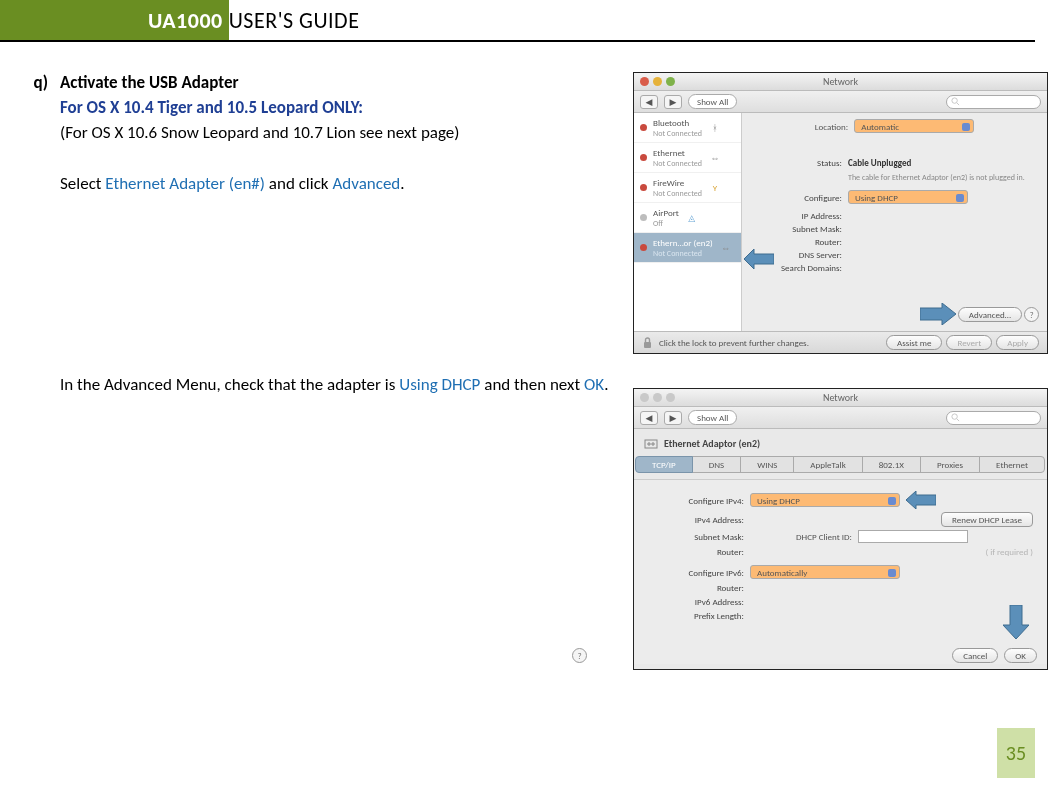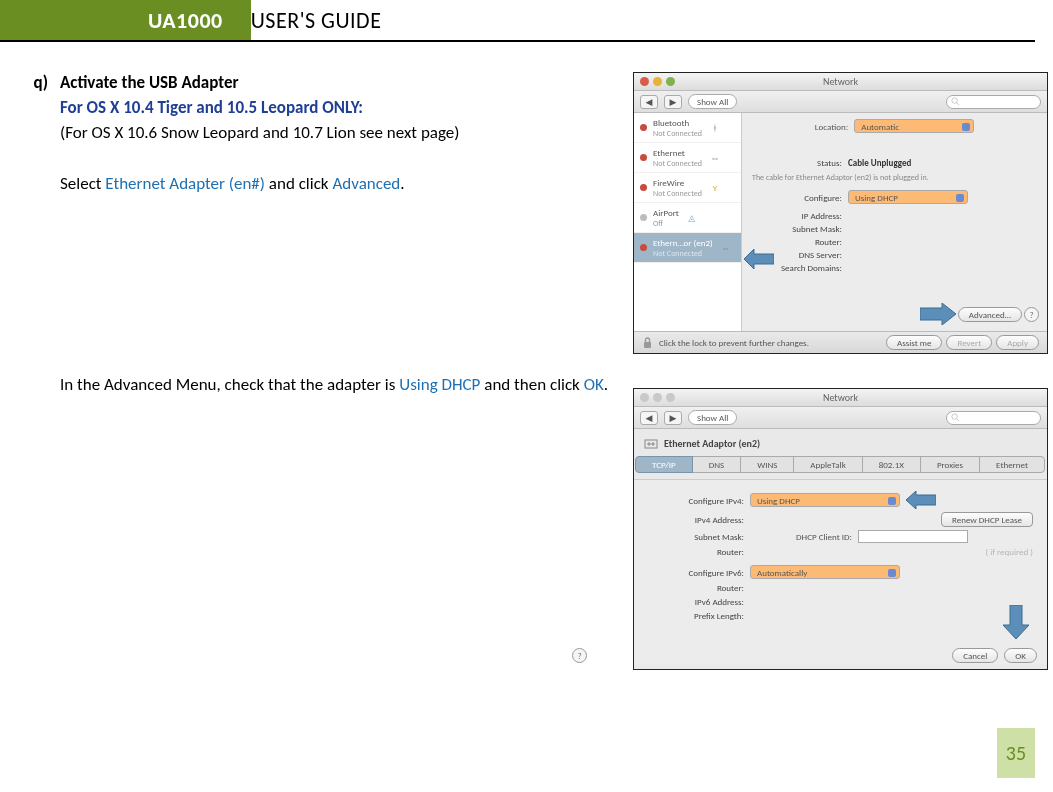--- a/index.html
+++ b/index.html
@@ -19,21 +19,21 @@
     }
     .header-spacer-left {
       width: 18px;
       background: #6a8e22;
     }
     .header-brand {
       background: #6a8e22;
       color: #fff;
       font-weight: bold;
       font-size: 22px;
-      padding: 0 28px 0 130px;
+      padding: 0 6px 0 130px;
       display: flex;
       align-items: center;
       letter-spacing: 0.5px;
     }
     .header-title {
       color: #000;
       font-weight: normal;
       font-size: 22px;
       padding-left: 0;
       display: flex;
@@ -154,21 +154,21 @@
       height:14px; padding:0 16px 0 6px; position:relative; font-size:9px;
       display:flex; align-items:center; min-width:120px;
     }
     .select-box::after {
       content:''; position:absolute; right:3px; top:3px;
       width:8px; height:8px; background:#6a8bd0; border-radius:2px;
     }
     .kv { display:flex; gap:6px; align-items:center; margin:2px 0; }
     .kv-label { width: 90px; text-align:right; color:#444; }
     .status-val { font-weight:bold; color:#333; }
-    .status-sub { font-size:8px; color:#888; margin-bottom:4px; }
+    .status-sub { font-size:8px; color:#888; margin-left:96px; margin-bottom:4px; }
     .arrow-svg { fill:#5b8fb9; stroke:#3f6c8f; stroke-width:1; }
     .lockbar {
       position:absolute; bottom:0; left:0; right:0;
       height:22px; background:linear-gradient(#eaeaea,#d8d8d8);
       border-top:1px solid #bbb;
       display:flex; align-items:center; padding:0 8px; gap:6px;
       font-size:9px; color:#555;
     }
     .btn {
       height:15px; background:linear-gradient(#fdfdfd,#e5e5e5);
@@ -234,21 +234,21 @@
       <div class="step-marker">q)</div>
       <div class="step-content">
         <div class="step-title">Activate the USB Adapter</div>
         <div class="os-line">For OS X 10.4 Tiger and 10.5 Leopard ONLY:</div>
         <div class="plain">(For OS X 10.6 Snow Leopard and 10.7 Lion see next page)</div>
         <div class="instr">
           <span>Select </span><span class="link-blue">Ethernet Adapter (en#)</span><span> and click </span><span class="link-blue">Advanced</span><span>.</span>
         </div>
 
         <div class="instr second-block">
-          <span>In the Advanced Menu, check that the adapter is </span><span class="link-blue">Using DHCP</span><span> and then click </span><span class="link-blue">OK</span><span>.</span>
+          <span>In the Advanced Menu, check that the adapter is </span><span class="link-blue">Using DHCP</span><span> and then next </span><span class="link-blue">OK</span><span>.</span>
         </div>
       </div>
     </div>
   </div>
 
   <div class="right-col">
 
     <div class="shot">
       <div class="shot-titlebar">
         <span class="tl-dot dot-r"></span>

